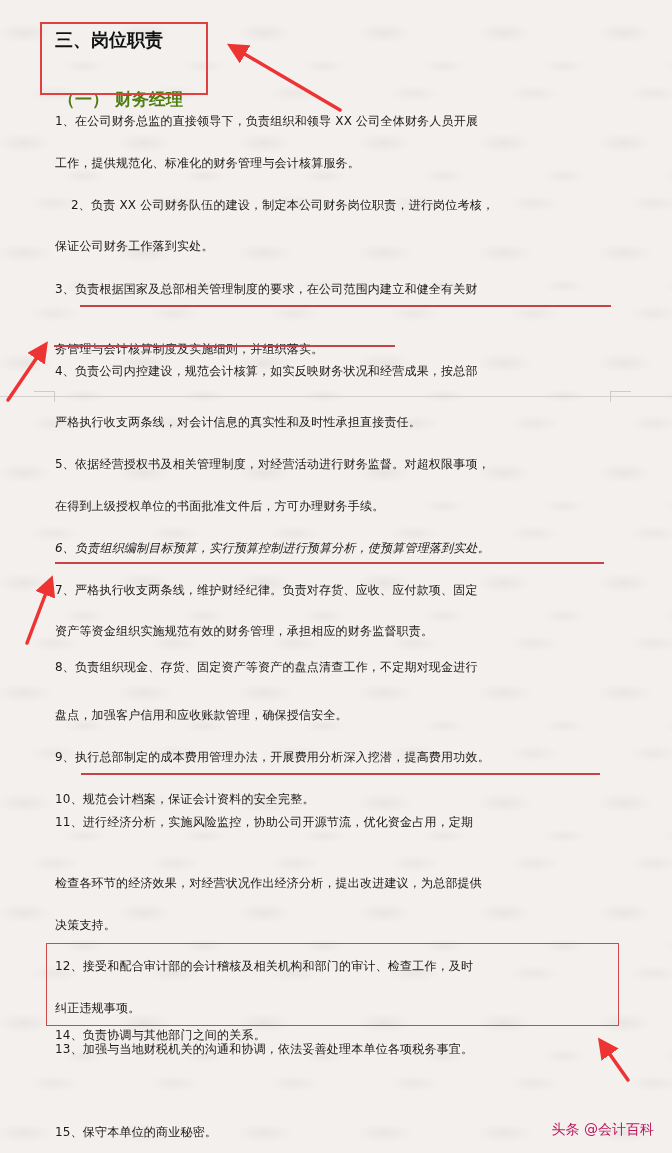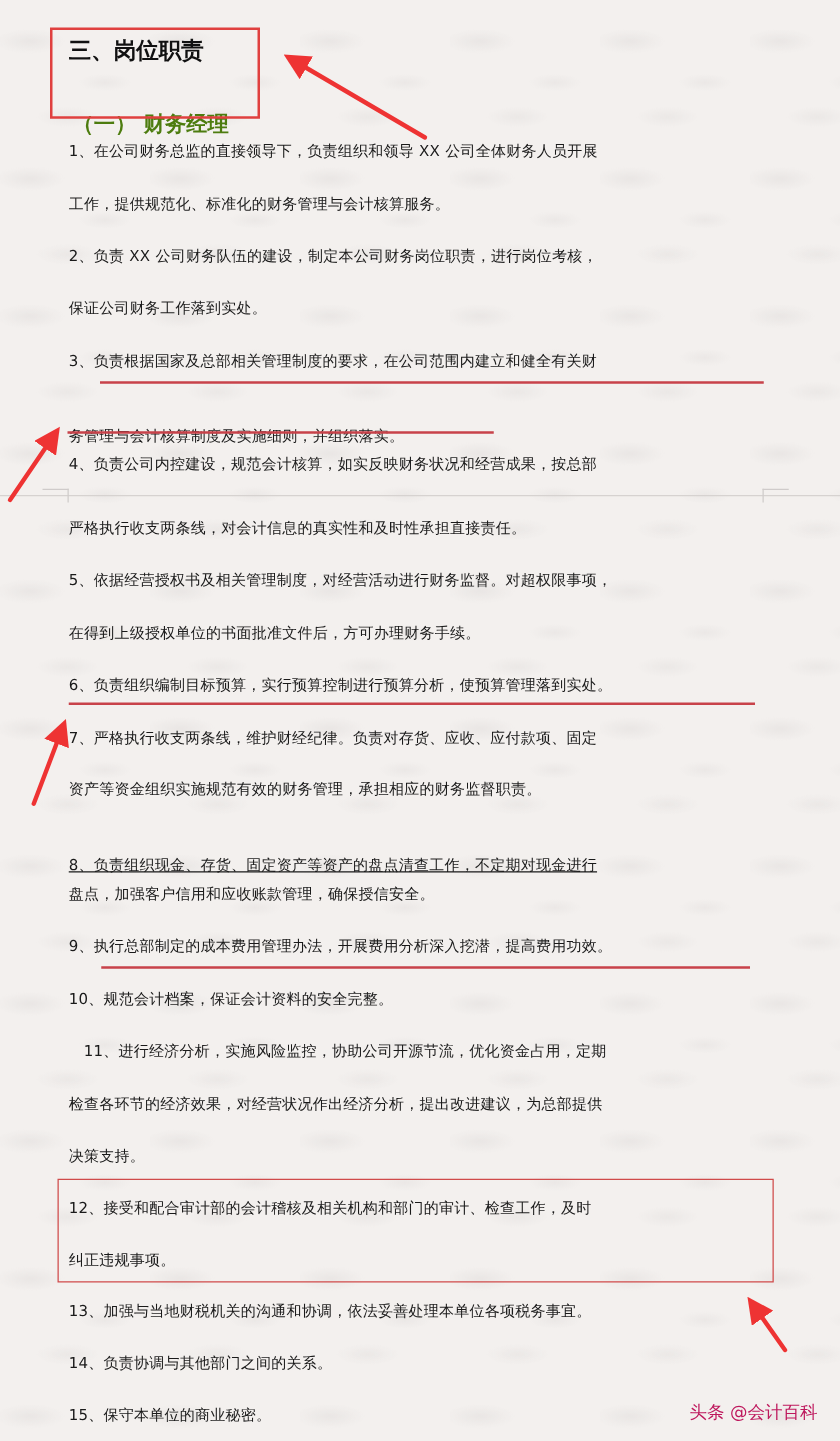--- a/index.html
+++ b/index.html
@@ -31,47 +31,47 @@
 </head>
 <body>
 
 <div>
   <div class="title">三、岗位职责</div>
   <div class="subtitle">（一） 财务经理</div>
   <div class="redbox" style="left:40px;top:22px;width:168px;height:73px;"></div>
 
   <div class="line" style="top:111px;">1、在公司财务总监的直接领导下，负责组织和领导 XX 公司全体财务人员开展</div>
   <div class="line" style="top:153px;">工作，提供规范化、标准化的财务管理与会计核算服务。</div>
-  <div class="line" style="top:195px;">2、负责 XX 公司财务队伍的建设，制定本公司财务岗位职责，进行岗位考核，</div>
+  <div class="line" style="top:195px;margin-left:16px;">2、负责 XX 公司财务队伍的建设，制定本公司财务岗位职责，进行岗位考核，</div>
   <div class="line" style="top:236px;">保证公司财务工作落到实处。</div>
   <div class="line" style="top:279px;">3、负责根据国家及总部相关管理制度的要求，在公司范围内建立和健全有关财</div>
   <div class="line" style="top:339px;">务管理与会计核算制度及实施细则，并组织落实。</div>
   <div class="line" style="top:361px;">4、负责公司内控建设，规范会计核算，如实反映财务状况和经营成果，按总部</div>
 
   <div class="pagebreak"></div>
   <div class="corner" style="left:34px;top:391px;border-left:none;border-bottom:none;"></div>
   <div class="corner" style="left:610px;top:391px;border-right:none;border-bottom:none;"></div>
 
   <div class="line" style="top:412px;">严格执行收支两条线，对会计信息的真实性和及时性承担直接责任。</div>
   <div class="line" style="top:454px;">5、依据经营授权书及相关管理制度，对经营活动进行财务监督。对超权限事项，</div>
   <div class="line" style="top:496px;">在得到上级授权单位的书面批准文件后，方可办理财务手续。</div>
-  <div class="line" style="top:538px;">6、负责组织编制目标预算，实行预算控制进行预算分析，使预算管理落到实处。</div>
+  <div class="line" style="top:538px;font-style:italic;">6、负责组织编制目标预算，实行预算控制进行预算分析，使预算管理落到实处。</div>
   <div class="line" style="top:580px;">7、严格执行收支两条线，维护财经纪律。负责对存货、应收、应付款项、固定</div>
   <div class="line" style="top:621px;">资产等资金组织实施规范有效的财务管理，承担相应的财务监督职责。</div>
-  <div class="line" style="top:682px;text-decoration:underline;">8、负责组织现金、存货、固定资产等资产的盘点清查工作，不定期对现金进行</div>
+  <div class="line" style="top:657px;">8、负责组织现金、存货、固定资产等资产的盘点清查工作，不定期对现金进行</div>
   <div class="line" style="top:705px;">盘点，加强客户信用和应收账款管理，确保授信安全。</div>
   <div class="line" style="top:747px;">9、执行总部制定的成本费用管理办法，开展费用分析深入挖潜，提高费用功效。</div>
   <div class="line" style="top:789px;">10、规范会计档案，保证会计资料的安全完整。</div>
-  <div class="line" style="top:831px;margin-left:12px;">11、进行经济分析，实施风险监控，协助公司开源节流，优化资金占用，定期</div>
+  <div class="line" style="top:812px;">11、进行经济分析，实施风险监控，协助公司开源节流，优化资金占用，定期</div>
   <div class="line" style="top:873px;">检查各环节的经济效果，对经营状况作出经济分析，提出改进建议，为总部提供</div>
   <div class="line" style="top:915px;">决策支持。</div>
   <div class="line" style="top:956px;">12、接受和配合审计部的会计稽核及相关机构和部门的审计、检查工作，及时</div>
   <div class="line" style="top:998px;">纠正违规事项。</div>
   <div class="line" style="top:1039px;text-align:right;">13、加强与当地财税机关的沟通和协调，依法妥善处理本单位各项税务事宜。</div>
-  <div class="line" style="top:1080px;">14、负责协调与其他部门之间的关系。</div>
+  <div class="line" style="top:1025px;">14、负责协调与其他部门之间的关系。</div>
   <div class="line" style="top:1122px;">15、保守本单位的商业秘密。</div>
 
   <div class="uline" style="left:80px;top:305px;width:531px;"></div>
   <div class="uline" style="left:54px;top:345px;width:341px;"></div>
   <div class="uline" style="left:55px;top:562px;width:549px;"></div>
   <div class="uline" style="left:81px;top:773px;width:519px;"></div>
 
   <div class="redbox thin" style="left:46px;top:943px;width:573px;height:83px;"></div>
 
   <svg class="arrows" width="672" height="1153">

